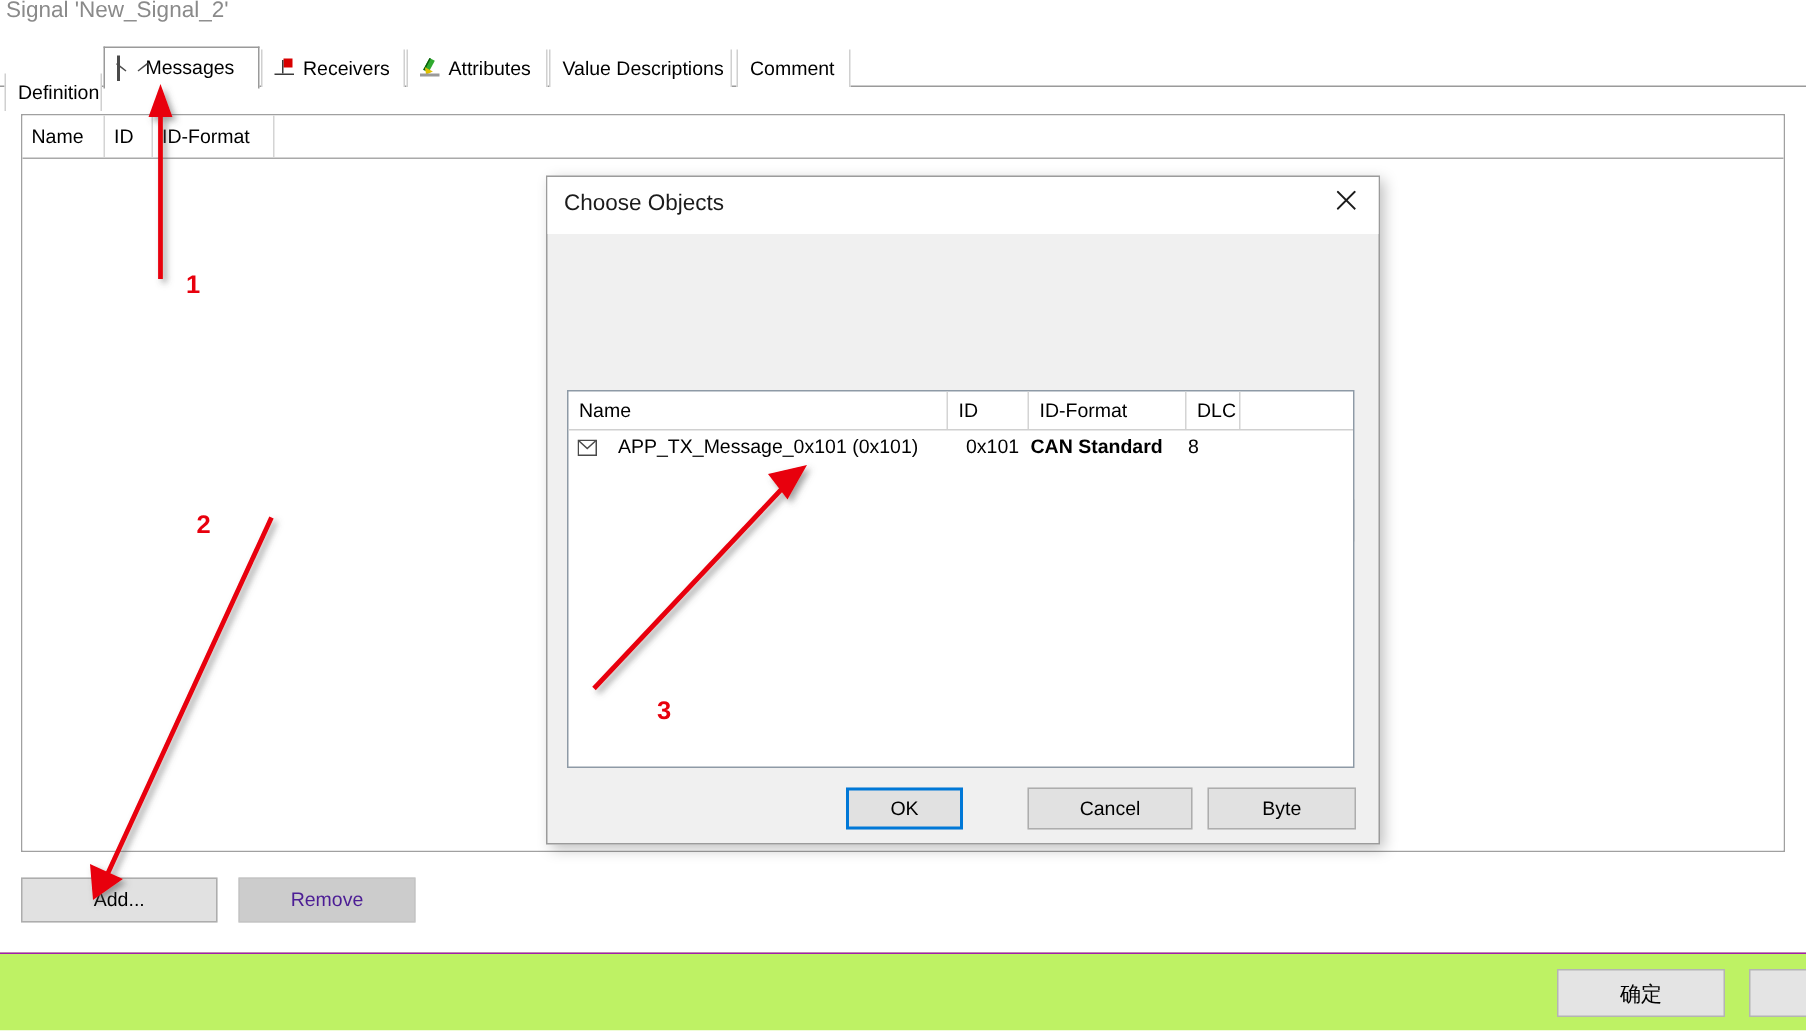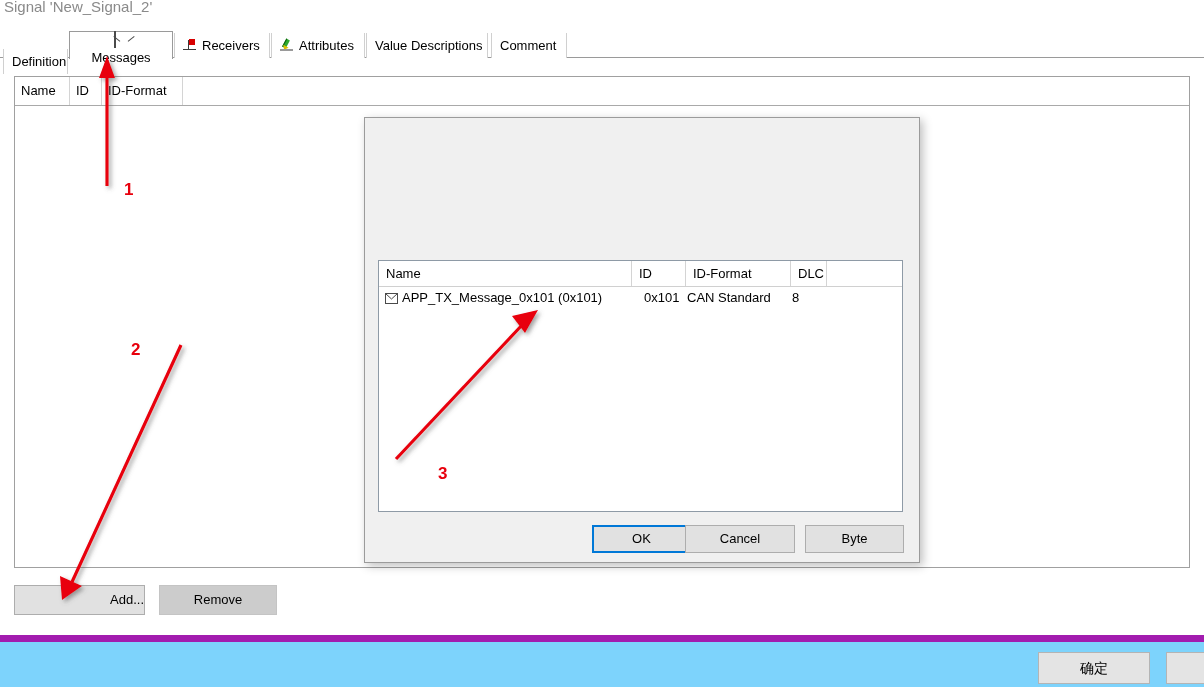--- a/index.html
+++ b/index.html
@@ -55,21 +55,20 @@
     white-space: nowrap;
   }
   .tab.selected {
     top: -2px;
     height: 28px;
     border: 1px solid #9a9a9a;
     border-bottom: none;
     background: #ffffff;
     z-index: 4;
     padding-bottom: 2px;
-    flex-direction: column;
   }
   .tab-ico { width: 14px; height: 13px; position: relative; flex: 0 0 auto; }
 
   
   .ico-env { border: 1px solid #4a4a4a; background: #fff; width: 13px; height: 10px; box-sizing: border-box; }
   .ico-env:before, .ico-env:after {
     content: ""; position: absolute; width: 8px; height: 1px; background: #4a4a4a;
     top: 4px; left: 0px; transform-origin: 0 0;
   }
   .ico-env:before { transform: rotate(38deg); }
@@ -123,33 +122,33 @@
     box-sizing: border-box;
     font-size: 13px;
     text-align: center;
     background: #e1e1e1;
     border: 1px solid #adadad;
     color: #000;
     line-height: 28px;
     height: 30px;
     font-family: "Liberation Sans", sans-serif;
   }
-  .btn.disabled { background: #cccccc; border-color: #c4c4c4; color: #000000; }
-  #btn-add { left: 14px; top: 585px; width: 131px; text-align: right; }
+  .btn.disabled { background: #cccccc; border-color: #c4c4c4; color: #4c1d95; }
+  #btn-add { left: 14px; top: 585px; width: 131px; }
   #btn-remove { left: 159px; top: 585px; width: 118px; }
 
   
   #footer {
     position: absolute;
     left: 0;
     top: 635px;
     width: 1204px;
     height: 52px;
-    background: #7dd3fc;
-    border-top: 7px solid #a21caf;
+    background: #bef264;
+    border-top: 1px solid #a21caf;
     box-sizing: border-box;
   }
   #btn-ok-cn {
     position: absolute;
     left: 1038px;
     top: 10px;
     width: 112px;
     height: 32px;
     line-height: 30px;
     text-align: center;
@@ -341,21 +340,21 @@
     position: absolute;
     top: 407px;
     height: 28px;
     line-height: 26px;
     text-align: center;
     font-size: 13px;
     background: #e1e1e1;
     border: 1px solid #adadad;
     box-sizing: border-box;
   }
-  #dlg-ok     { left: 199px; width: 99px; border: 2px solid #0078d7; line-height: 24px; margin-left: 28px; }
+  #dlg-ok     { left: 199px; width: 78px; border: 2px solid #0078d7; line-height: 24px; }
   #dlg-cancel { left: 320px; width: 110px; }
   #dlg-help   { left: 440px; width: 99px; }
 
   
   #annots { position: absolute; left: 0; top: 0; width: 1204px; height: 687px; z-index: 40; pointer-events: none; }
   .anno-num {
     position: absolute;
     font-family: "Liberation Sans", sans-serif;
     font-size: 17px;
     font-weight: bold;
@@ -425,20 +424,29 @@
 <div class="btn disabled" id="btn-remove">Remove</div>
 
 <div id="footer">
   <div id="btn-ok-cn">确定</div>
   <div id="btn-cancel-cn">取消</div>
 </div>
 <div id="taskbar-hint"></div>
 
 <div id="dialog">
 
+  <div id="dlg-titlebar">
+    <div id="dlg-title">Choose Objects</div>
+    <div id="dlg-close">
+      <svg width="13" height="13" viewBox="0 0 13 13" aria-hidden="true">
+        <line x1="0.5" y1="0.5" x2="12.5" y2="12.5" stroke="#1b1b1b" stroke-width="1.2"></line>
+        <line x1="12.5" y1="0.5" x2="0.5" y2="12.5" stroke="#1b1b1b" stroke-width="1.2"></line>
+      </svg>
+    </div>
+  </div>
 
   <div class="dlg-label" id="lbl-filterby">Filter by:</div>
 
   <div id="combo-filter">
     <div id="combo-filter-text">Name</div>
     <div id="combo-filter-arrow">
       <svg width="9" height="6" viewBox="0 0 9 6" aria-hidden="true">
         <polyline points="0.6,0.6 4.5,4.8 8.4,0.6" fill="none" stroke="#2b2b2b" stroke-width="1.1"></polyline>
       </svg>
     </div>
@@ -457,23 +465,23 @@
       <div class="dh" style="left:412px;width:36px;">DLC ...</div>
     </div>
 
     <div id="dlg-row">
       <span id="dlg-row-ico">
         <svg width="13" height="11" viewBox="0 0 13 11" aria-hidden="true">
           <rect x="0.5" y="0.5" width="12" height="10" fill="#ffffff" stroke="#4a4a4a" stroke-width="1"></rect>
           <polyline points="0.5,0.5 6.5,6 12.5,0.5" fill="none" stroke="#4a4a4a" stroke-width="1"></polyline>
         </svg>
       </span>
-      <div class="dc" id="dlg-row-name" style="width:228px;">APP_TX_Message_0x101 (0x101)</div>
+      <div class="dc" id="dlg-row-name" style="width:228px;margin-left:10px;">APP_TX_Message_0x101 (0x101)</div>
       <div class="dc" style="left:265px;width:54px;">0x101</div>
-      <div class="dc" style="left:308px;width:104px;">CAN Standard</div>
+      <div class="dc" style="left:308px;width:104px;font-weight:bold;">CAN Standard</div>
       <div class="dc" style="left:413px;width:40px;">8</div>
     </div>
   </div>
 
   <div class="dlg-btn" id="dlg-ok">OK</div>
   <div class="dlg-btn" id="dlg-cancel">Cancel</div>
   <div class="dlg-btn" id="dlg-help">Byte</div>
 </div>
 
 <svg id="annots" viewBox="0 0 1204 687">

